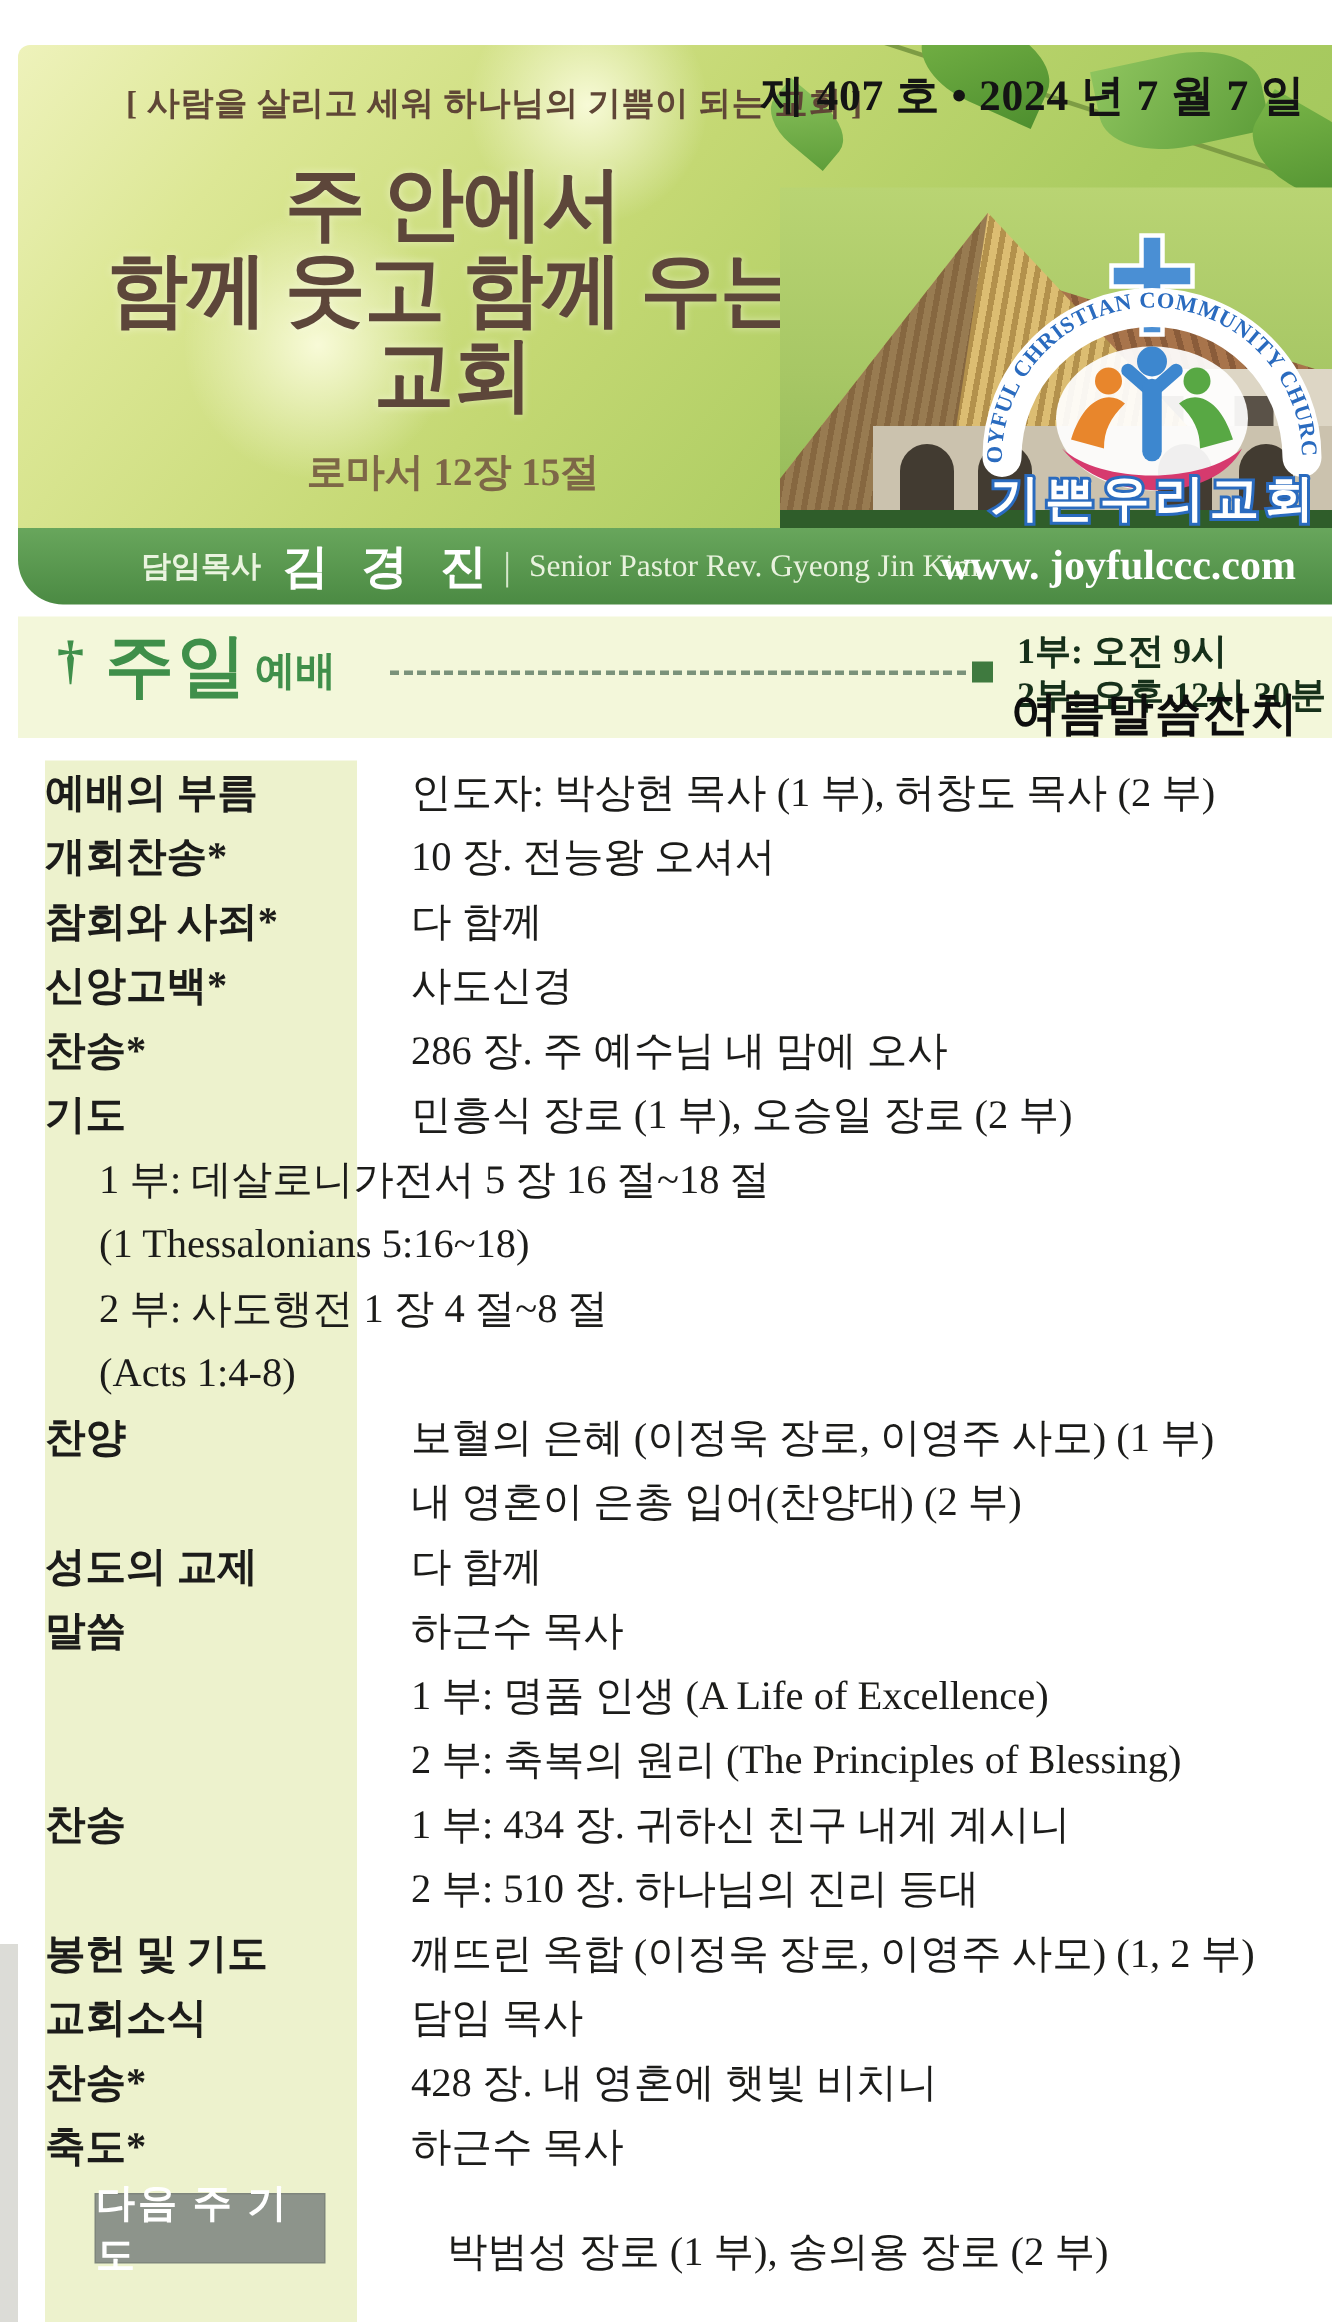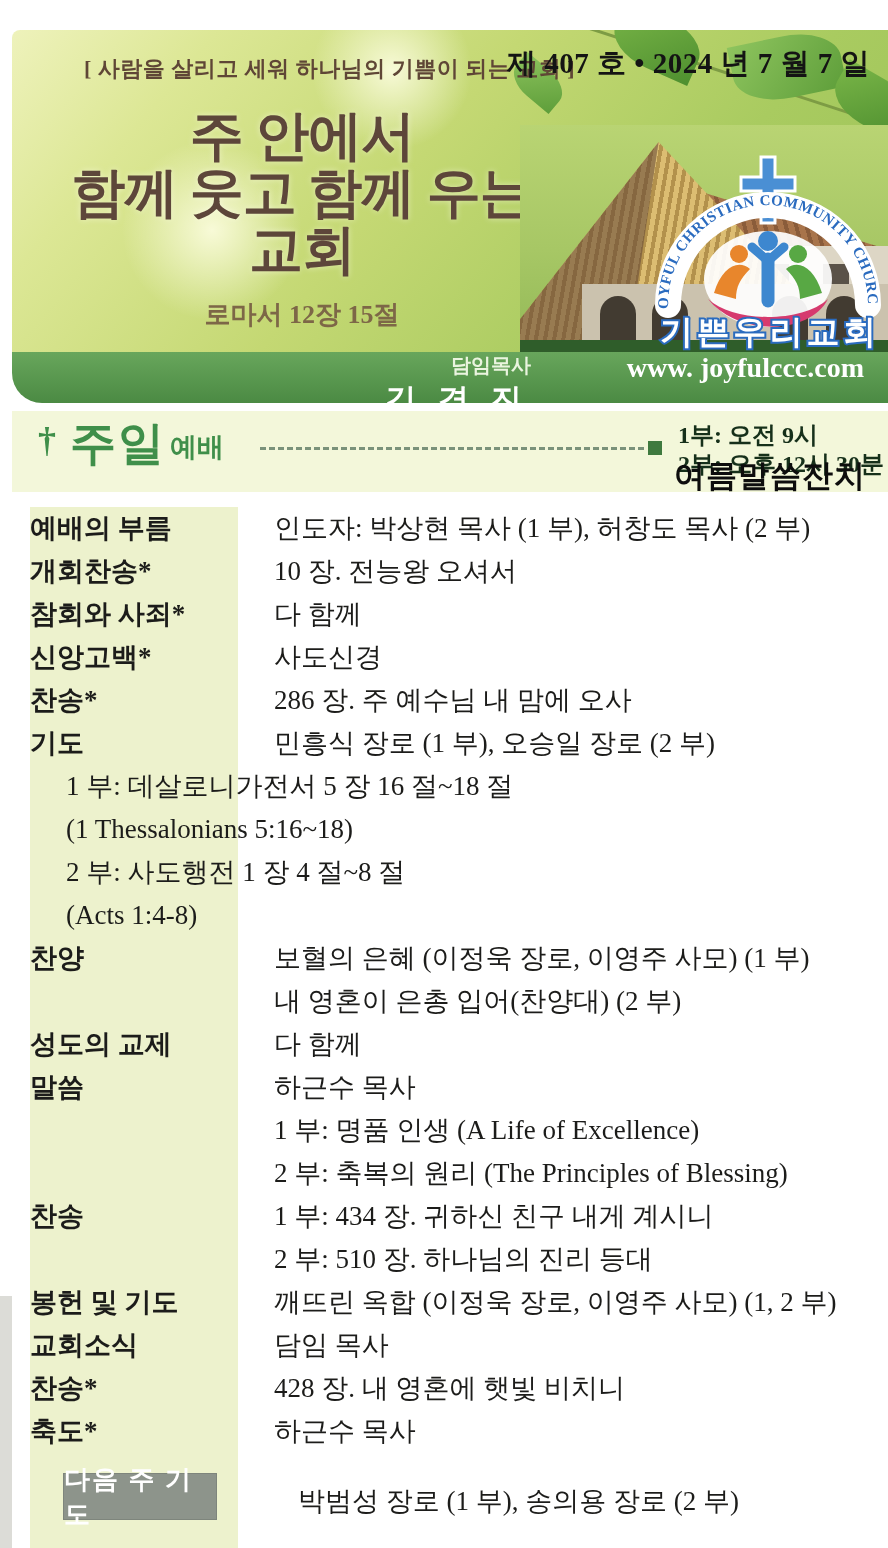--- a/index.html
+++ b/index.html
@@ -34,21 +34,21 @@
   .wall{position:absolute;right:0;bottom:14px;width:215px;height:92px;background:#ddd6c5;}
   .win{position:absolute;width:26px;height:20px;background:#5a5248;}
   .lower-wall{position:absolute;left:62px;bottom:10px;width:306px;height:58px;background:#cbc2ae;}
   .arch{position:absolute;bottom:0;width:36px;height:46px;background:#423b31;border-radius:18px 18px 0 0;}
   .hedge{position:absolute;left:0;bottom:0;width:100%;height:12px;background:#2f5d2a;}
 
   .logo{position:absolute;right:4px;top:26px;}
 
   
   .pastorbar{position:absolute;left:12px;top:352px;right:0;height:51px;border-radius:0 0 0 30px;
-             background:linear-gradient(180deg,#68a65c 0%,#4b8a43 100%);display:flex;align-items:center;flex-direction:column;}
+             background:linear-gradient(180deg,#68a65c 0%,#4b8a43 100%);display:flex;align-items:center;}
   .pastorbar .plabel{margin-left:82px;font-size:20px;font-weight:bold;color:#eaf4df;}
   .pastorbar .pname{margin-left:14px;font-size:31px;font-weight:bold;color:#fff;letter-spacing:7px;}
   .pastorbar .pdiv{margin:0 12px 0 4px;color:#d7e8cc;font-size:26px;font-weight:200;}
   .pastorbar .pen{font-size:21px;color:#e8f2dd;}
   .pastorbar .site{position:absolute;right:24px;font-size:28px;font-weight:bold;color:#fff;margin-left:14px;}
 
   
   .svc{position:absolute;left:12px;top:411px;right:0;height:81px;background:#f3f7da;}
   .svc .cross{position:absolute;left:26px;top:8px;font-size:36px;font-weight:bold;color:#3f8f4a;}
   .svc .w1{position:absolute;left:58px;top:2px;font-size:46px;font-weight:800;color:#3f8f4a;letter-spacing:2px;}
@@ -59,21 +59,21 @@
   .svc .times{position:absolute;left:666px;top:10px;width:210px;font-size:24px;font-weight:bold;color:#16301a;line-height:29px;}
   .svc .times span{white-space:nowrap;display:inline-block;margin-right:16px;}
   .svc .theme{position:absolute;right:22px;top:44px;font-size:31px;font-weight:800;color:#0d0d0d;letter-spacing:1px;}
 
   
   .labelcol{position:absolute;left:30px;top:507px;width:208px;height:1041px;background:#edf2cd;}
   .rows{position:absolute;left:30px;top:507px;right:0;}
   .row{display:flex;align-items:flex-start;}
   .row .label{width:208px;box-sizing:border-box;font-weight:bold;font-size:27px;line-height:43px;}
   .row .lines{padding-left:36px;font-size:27px;line-height:43px;}
-  .nextweek{margin-top:10px;display:flex;align-items:flex-end;}
+  .nextweek{margin-top:10px;display:flex;align-items:flex-start;}
   .badge{margin-left:34px;width:152px;height:45px;background:#8d948b;color:#fff;font-size:26px;font-weight:bold;
          display:flex;align-items:center;justify-content:center;letter-spacing:2px;box-shadow:0 0 0 1px #7e857c;}
   .nextweek .val{margin-left:82px;font-size:27px;margin-top:20px;}
 
   
   .scan-left{position:absolute;left:0;top:1296px;width:12px;height:252px;background:#dcdcd7;}
 </style>
 </head>
 <body>
 

